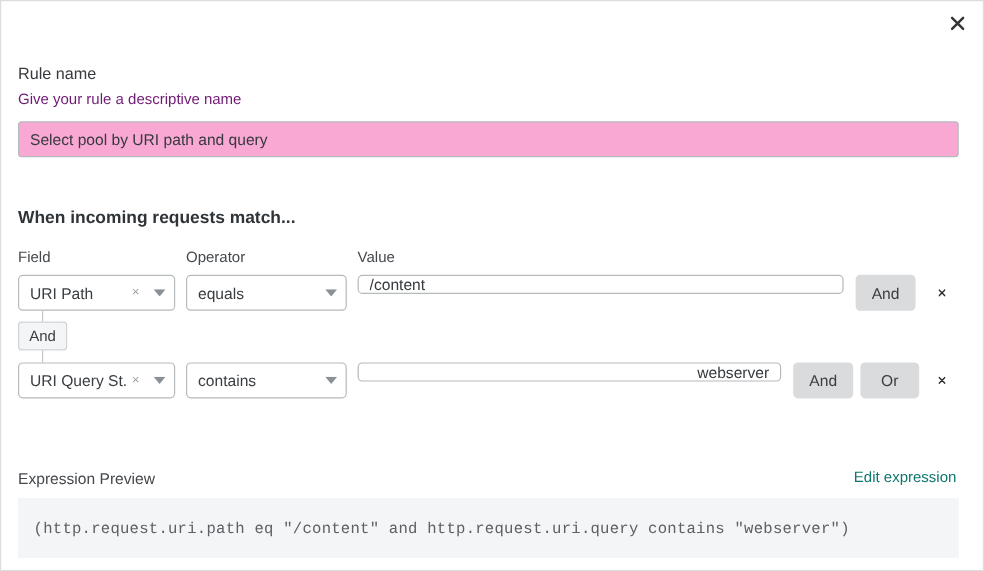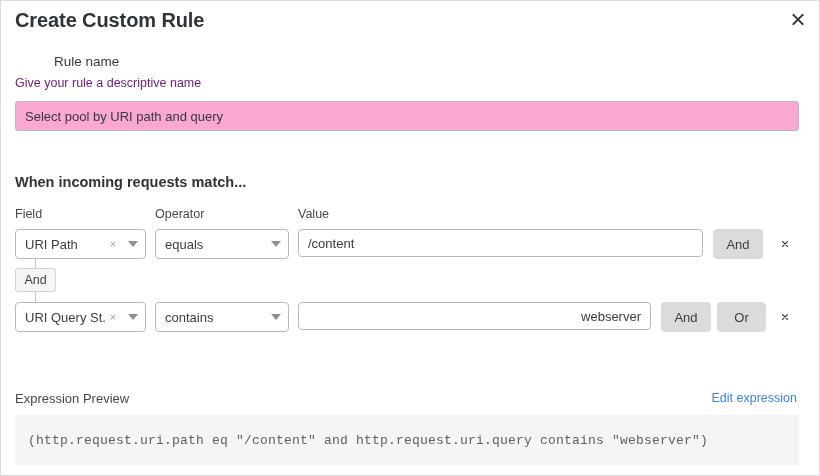--- a/index.html
+++ b/index.html
@@ -48,21 +48,20 @@
     border: none;
     line-height: 1;
   }
 
   
   .sect-label {
     position: absolute;
     left: 14px;
     font-size: 13.5px;
     color: #36393d;
-    margin-left: 39px;
   }
   .sect-sub {
     position: absolute;
     left: 14px;
     font-size: 12.5px;
     color: #701a75;
   }
   .rule-input {
     position: absolute;
     left: 14px;
@@ -143,21 +142,21 @@
     display: flex;
     align-items: center;
     justify-content: center;
   }
   .caret svg { display: block; }
 
   .val-input {
     position: absolute;
     top: 0;
     left: 297px;
-    height: 28px;
+    height: 16px;
     box-sizing: border-box;
     border: 1px solid #b5babd;
     border-radius: 4px;
     background: #fff;
     font-family: "Liberation Sans", sans-serif;
     font-size: 13px;
     color: #36393d;
     padding: 0 9px;
     outline: none;
   }
@@ -236,21 +235,21 @@
     left: 14px;
     top: 390px;
     font-size: 13px;
     color: #44484c;
   }
   .exp-edit {
     position: absolute;
     right: 22px;
     top: 390px;
     font-size: 12.5px;
-    color: #3b82f6;
+    color: #0f766e;
     text-decoration: none;
     cursor: pointer;
   }
   .exp-box {
     position: absolute;
     left: 14px;
     top: 414px;
     width: 784px;
     height: 50px;
     box-sizing: border-box;
@@ -265,21 +264,20 @@
     color: #5c6166;
     white-space: pre;
     letter-spacing: 0.2px;
   }
 </style>
 </head>
 <body>
 
 <div id="dialog">
 
-  <div class="dlg-title">Create Custom Rule</div>
   <button class="close-btn">
     <svg width="13" height="13" viewBox="0 0 13 13" aria-hidden="true">
       <path d="M1.5 1.5 L11.5 11.5 M11.5 1.5 L1.5 11.5" stroke="#313538" stroke-width="2.2" stroke-linecap="round"></path>
     </svg>
   </button>
 
   <div class="sect-label" style="top:53px">Rule name</div>
   <div class="sect-sub" style="top:75px">Give your rule a descriptive name</div>
   <input class="rule-input" type="text" value="Select pool by URI path and query" style="">
 

